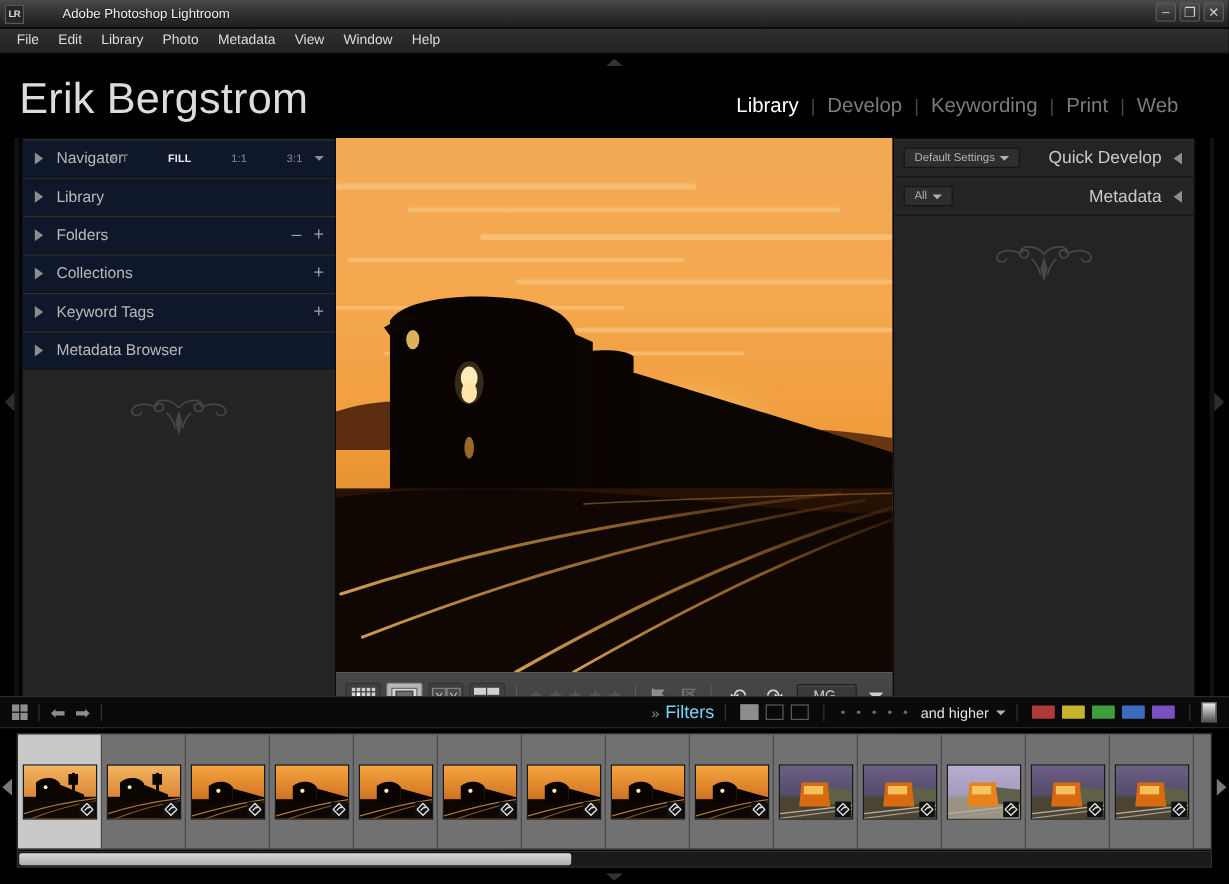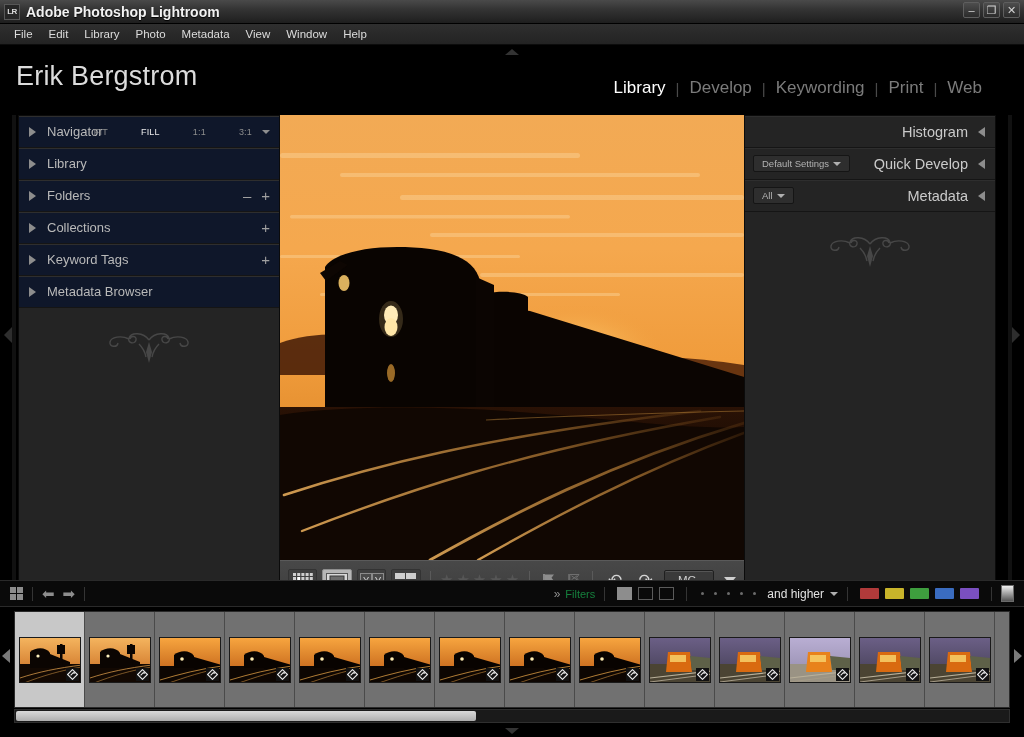--- a/index.html
+++ b/index.html
@@ -17,21 +17,21 @@
     background: linear-gradient(to bottom, #4a4a4a 0%, #343434 40%, #1e1e1e 100%);
     display: flex; align-items: center; padding-left: 4px;
     border-bottom: 1px solid #000;
   }
   .lr-logo {
     width: 16px; height: 16px; background: #262626;
     border: 1px solid #575757; color: #d8d8d8;
     font-size: 8px; font-weight: bold; line-height: 14px; text-align: center;
     letter-spacing: -.5px; margin-right: 6px;
   }
-  .title-text { color: #f2f2f2; font-size: 14px; font-weight: bold; text-shadow: 0 1px 1px #000; }
+  .title-text { color: #f2f2f2; font-size: 11px; font-weight: normal; text-shadow: 0 1px 1px #000; margin-left: 26px; }
   .win-btns { position: absolute; right: 4px; top: 2px; display: flex; gap: 3px; align-items: center; }
   .win-btn {
     width: 17px; height: 16px; color: #d2d2d2; font-size: 11px;
     display: flex; align-items: center; justify-content: center;
     background: linear-gradient(to bottom,#4d4d4d,#2b2b2b);
     border: 1px solid #5e5e5e; border-radius: 2px;
   }
 
   
   .menubar {
@@ -40,21 +40,21 @@
     display: flex; align-items: center; padding-left: 6px;
     border-bottom: 1px solid #0c0c0c;
   }
   .menu-item { color: #dcdcdc; font-size: 11.5px; padding: 2px 8px; cursor: default; }
 
   
   .lr-body { position: absolute; left: 0; top: 45px; width: 1024px; height: 692px; background: #000; }
 
   
   .topbar { position: absolute; left: 0; top: 0; width: 1024px; height: 70px; background: #000; }
-  .identity { position: absolute; left: 16px; top: 16px; color: #dcdcdc; font-size: 27px; font-weight: 300; letter-spacing: .2px; }
+  .identity { position: absolute; left: 16px; top: 16px; color: #dcdcdc; font-size: 36px; font-weight: 300; letter-spacing: .2px; }
   .modules { position: absolute; right: 32px; top: 33px; display: flex; align-items: center; gap: 0; }
   .module { color: #7b7b7b; font-size: 17px; padding: 0 10px; cursor: default; }
   .module.active { color: #ffffff; }
   .module-sep { color: #4a4a4a; font-size: 15px; }
   .top-collapse {
     position: absolute; left: 50%; top: 4px; transform: translateX(-50%);
     width: 0; height: 0; border-left: 7px solid transparent; border-right: 7px solid transparent;
     border-bottom: 6px solid #333;
   }
 
@@ -69,21 +69,21 @@
     border-bottom: 1px solid #151515; box-shadow: inset 0 1px 0 #2e2e2e;
     padding-left: 10px; cursor: default;
   }
   .tri-right {
     width: 0; height: 0; border-top: 5px solid transparent; border-bottom: 5px solid transparent;
     border-left: 7px solid #8d8d8d; margin-right: 11px;
   }
   .panel-label { color: #b9b9b9; font-size: 13px; }
   .panel-right { position: absolute; right: 9px; display: flex; align-items: center; gap: 10px; }
   .nav-zoom { color: #8e8e8e; font-size: 9px; letter-spacing: .2px; margin-left: 23px; }
-  .nav-zoom.on { color: #e9e9e9; font-weight: normal; }
+  .nav-zoom.on { color: #e9e9e9; font-weight: bold; }
   .nav-caret { width:0;height:0;border-left:4px solid transparent;border-right:4px solid transparent;border-top:4px solid #8e8e8e; }
   .plus-min { color: #a0a0a0; font-size: 15px; line-height: 10px; }
   .panel-filler { flex: 1; position: relative; background: #242424; }
   .ornament { position: absolute; left: 50%; top: 22px; transform: translateX(-50%); opacity: .5; }
 
   .lp-buttons {
     position: absolute; left: 18px; top: 562px; width: 262px; height: 34px;
     background: #242424; border: 1px solid #0b0b0b;
     display: flex; align-items: center; justify-content: space-around;
   }
@@ -173,21 +173,21 @@
     position: absolute; left: 0; top: 535px; width: 1024px; height: 27px;
     background: #0a0a0a; border-top: 1px solid #2a2a2a; border-bottom: 1px solid #2a2a2a;
     display: flex; align-items: center; padding: 0 10px;
   }
   .fb-grid { display: grid; grid-template-columns: 1fr 1fr; grid-template-rows: 1fr 1fr; gap: 1px; width: 13px; height: 13px; }
   .fb-grid i { background: #8d8d8d; display: block; }
   .fb-sep { width: 1px; height: 14px; background: #343434; margin: 0 9px; }
   .arrow-l, .arrow-r { color: #8d8d8d; font-size: 15px; }
   .crumb { color: #c8c8c8; font-size: 12.5px; margin-left: 4px; }
   .crumb b { color: #ffffff; font-weight: bold; }
-  .filters-label { color: #15803d; font-size: 11px; }
+  .filters-label { color: #7dd3fc; font-size: 15px; }
   .chev2 { color: #8d8d8d; font-size: 12px; margin-right: 5px; }
   .flag-mini { width: 15px; height: 13px; border: 1px solid #5b5b5b; margin: 0 3px; }
   .flag-mini.filled { background: #8d8d8d; border-color: #8d8d8d; }
   .dot { width: 3px; height: 3px; border-radius: 50%; background: #6b6b6b; margin: 0 5px; }
   .and-higher { color: #e2e2e2; font-size: 12px; margin: 0 6px; }
   .mini-caret { width:0;height:0;border-left:4px solid transparent;border-right:4px solid transparent;border-top:4px solid #b0b0b0; }
   .swatch { width: 19px; height: 11px; margin: 0 3px; border-radius: 1px; }
   .grad-icon { width: 13px; height: 17px; border: 1px solid #6b6b6b; background: linear-gradient(to bottom,#eee,#555); }
 
   
@@ -516,24 +516,20 @@
 
         <div class="mgbox">_MG...</div>
         <div class="tb-caret"></div>
       </div>
 
       <div class="center-bottom"></div>
     </div>
 
     <div class="right-panel">
 
-      <div class="rp-row">
-        <div class="rp-label">Histogram</div>
-        <div class="tri-left"></div>
-      </div>
 
       <div class="rp-row">
         <div class="rp-sub">
           <span>Default Settings</span>
           <span class="mini-caret"></span>
         </div>
         <div class="rp-label">Quick Develop</div>
         <div class="tri-left"></div>
       </div>
 

